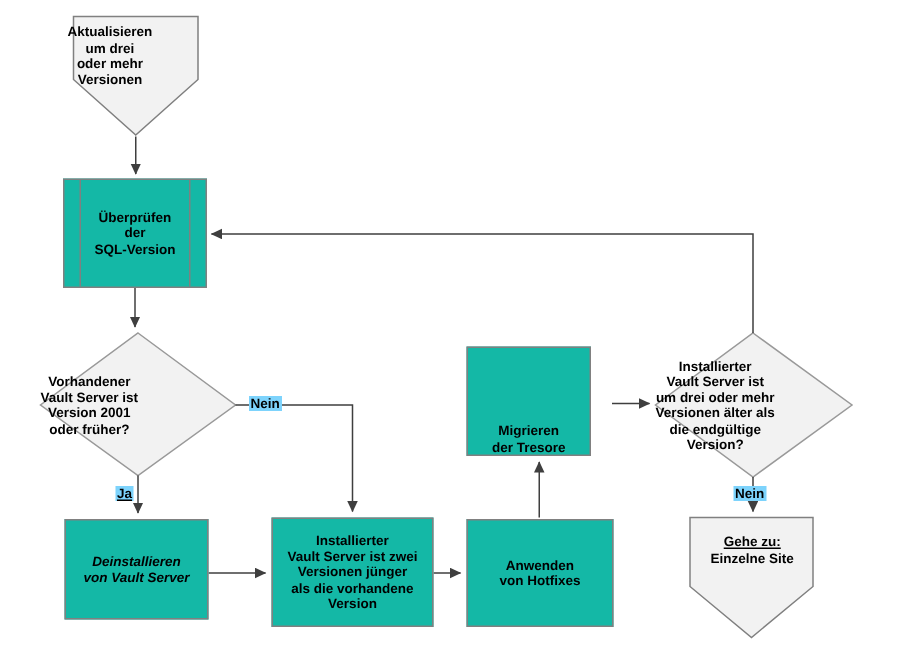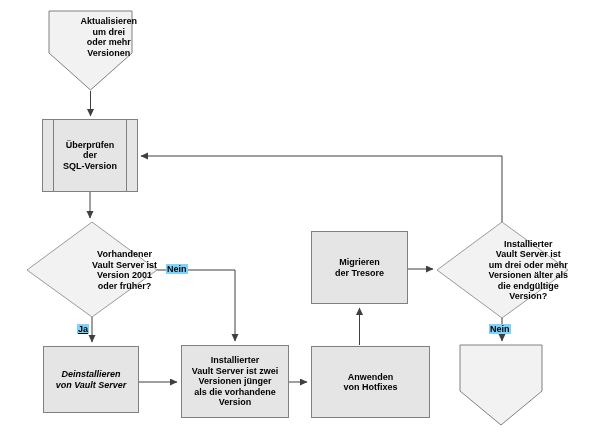--- a/index.html
+++ b/index.html
@@ -7,28 +7,28 @@
     position:relative; width:600px; height:435px; background:#ffffff;
     font-family:"Liberation Sans", sans-serif; overflow:hidden;
   }
   svg.wires { position:absolute; left:0; top:0; width:600px; height:435px; }
   .node {
     position:absolute; box-sizing:border-box;
     display:flex; align-items:center; justify-content:center;
     text-align:center; font-weight:bold; font-size:9px; line-height:10.5px;
     color:#000000; white-space:pre;
   }
-  .proc { background:#e5e5e5; border:1px solid #808080; }
+  .proc { background:#14b8a6; border:1px solid #808080; }
   .predef::before, .predef::after {
     content:""; position:absolute; top:0; bottom:0; width:1px; background:#808080;
   }
   .predef::before { left:10px; }
   .predef::after  { right:10px; }
   .overlay {
-    position:absolute; display:flex; align-items:center; justify-content:flex-end;
+    position:absolute; display:flex; align-items:center; justify-content:flex-start;
     text-align:center; font-weight:bold; font-size:9px; line-height:10.5px;
     color:#000000; white-space:pre;
   }
   .goto { flex-direction:column; }
   .goto .lnk { text-decoration:underline; }
   .edge-label {
     position:absolute; font-weight:bold; font-size:9px; line-height:10px;
     color:#000000; background:#7dd3fc; padding:0 1px;
   }
 </style>
@@ -73,26 +73,26 @@
   </div>
 
   <div class="node proc" style="left:181px; top:345px; width:108px; height:73px;">
     <span>Installierter
 Vault Server ist zwei
 Versionen jünger
 als die vorhandene
 Version</span>
   </div>
 
-  <div class="node proc" style="left:311px; top:346px; width:119px; height:72px;">
+  <div class="node proc" style="left:311px; top:346px; width:98px; height:72px;">
     <span>Anwenden
 von Hotfixes</span>
   </div>
 
-  <div class="node proc" style="left:311px; top:231px; width:97px; height:73px;">
+  <div class="node proc" style="left:311px; top:231px; width:83px; height:73px;align-items:flex-end;">
     <span>Migrieren
 der Tresore</span>
   </div>
 
   <div class="overlay" style="left:45px; top:14px; width:92px; height:46px;">
     <span>Aktualisieren
 um drei
 oder mehr
 Versionen</span>
   </div>
@@ -106,18 +106,22 @@
 
   <div class="overlay" style="left:437px; top:223px; width:131px; height:94px;">
     <span>Installierter
 Vault Server ist
 um drei oder mehr
 Versionen älter als
 die endgültige
 Version?</span>
   </div>
 
+  <div class="overlay goto" style="left:460px; top:356px; width:83px; height:34px;">
+    <span class="lnk">Gehe zu:</span>
+    <span>Einzelne Site</span>
+  </div>
 
   <div class="edge-label" style="left:166px; top:264px;">Nein</div>
   <div class="edge-label" style="left:77px; top:324px;text-decoration:underline;">Ja</div>
   <div class="edge-label" style="left:489px; top:324px;">Nein</div>
 
 </div>
 
 </body></html>

